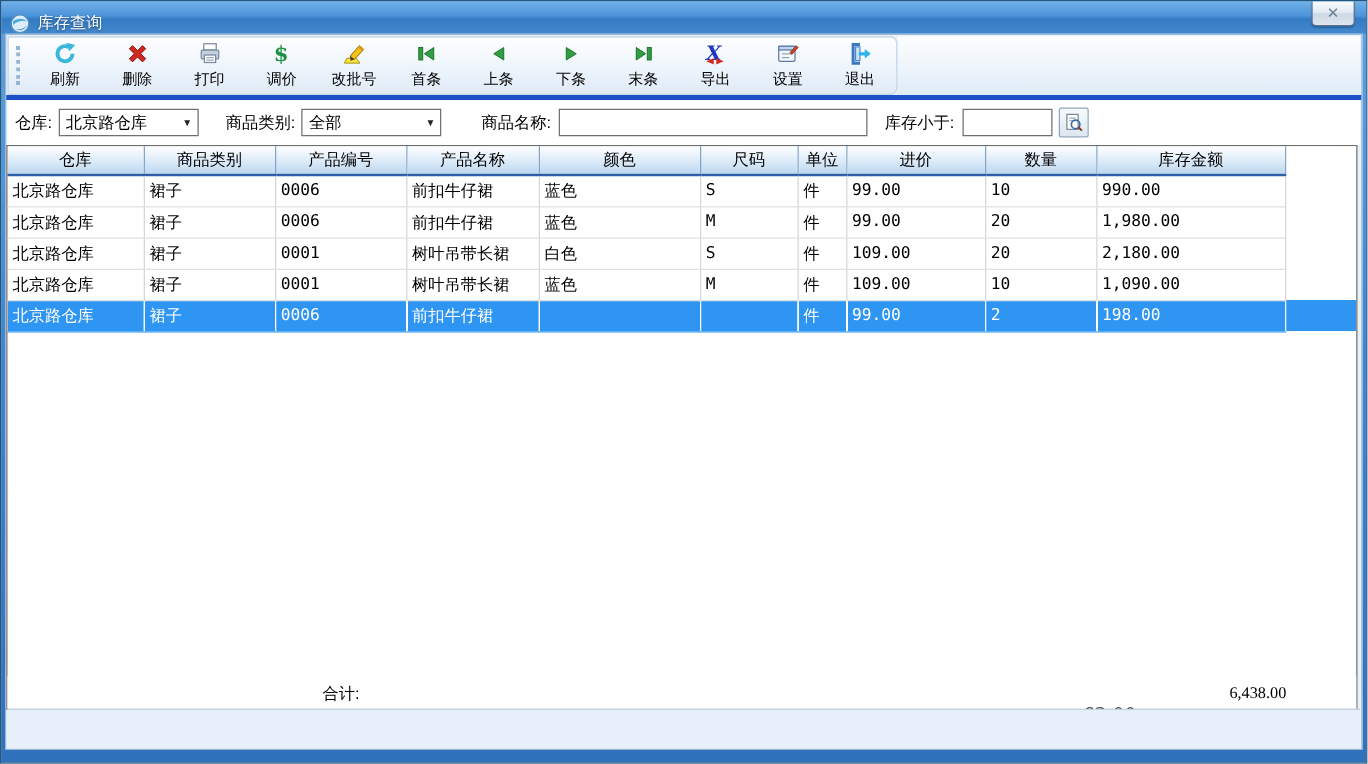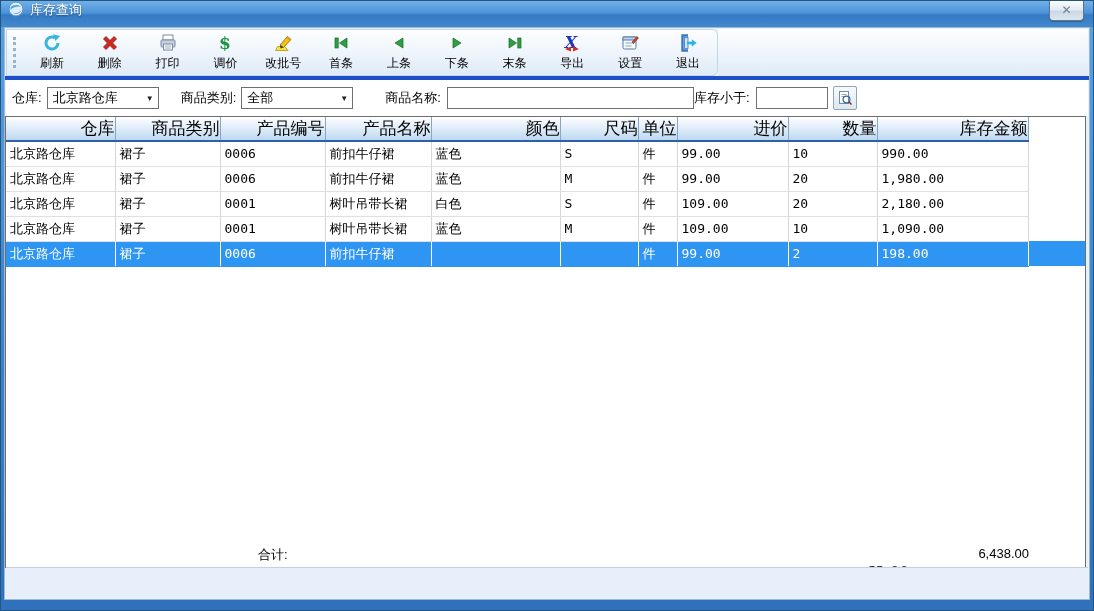--- a/index.html
+++ b/index.html
@@ -8,21 +8,21 @@
 
   .window {
     position:relative; width:1094px; height:611px; overflow:hidden;
     background:linear-gradient(180deg,#5ea3e2 0%,#3f87cf 45%,#2f71ba 100%);
     border:1px solid #24557e;
   }
 
   
   .titlebar { position:absolute; top:0; left:0; right:0; height:26px;
     background:linear-gradient(180deg,#71b1e8 0%,#4d93da 45%,#347bc4 55%,#4289ce 100%);
-    display:flex; align-items:flex-start; padding-left:7px; }
+    display:flex; align-items:flex-end; padding-left:7px; }
   .title-icon { width:16px; height:16px; margin-right:6px; }
   .title-text { color:#ffffff; font-size:13px; text-shadow:0 1px 2px rgba(0,0,0,.45); }
   .close-btn { position:absolute; top:0; right:9px; width:35px; height:20px;
     border:1px solid #60748c; border-top:none; border-radius:0 0 4px 4px;
     background:linear-gradient(180deg,#fbfdfe 0%,#e3ebf3 45%,#ccd8e4 55%,#dde6ef 100%);
     color:#6d7f92; font-weight:bold; font-size:12px; line-height:18px; text-align:center;
     cursor:pointer; box-shadow:0 1px 1px rgba(0,0,0,.25); }
 
   
   .content { position:absolute; top:26px; left:3px; right:3px; bottom:10px;
@@ -53,38 +53,38 @@
   .f-input { height:22px; border:1px solid #707070; background:#fff; font-size:13px; padding:0 4px;
     font-family:"Liberation Sans","DejaVu Sans",sans-serif; }
   .search-btn { width:24px; height:24px; margin-left:5px; border:1px solid #8ea6bd; border-radius:2px;
     background:linear-gradient(180deg,#f7fafc,#dde7ef); display:flex; align-items:center;
     justify-content:center; cursor:pointer; }
 
   
   .grid { position:absolute; top:88px; left:0px; width:1081px; height:452px;
     background:#ffffff; border:1px solid #6e6e6e; }
   table.data { border-collapse:collapse; table-layout:fixed; width:1079px; }
-  table.data th { height:23px; font-size:17px; font-weight:normal; color:#000; text-align:right;
+  table.data th { height:23px; font-size:13px; font-weight:normal; color:#000; text-align:center;
     background:linear-gradient(180deg,#ffffff 0%,#e2eefa 45%,#bcd8f0 100%);
     border-right:1px solid #86a6c8; border-bottom:2px solid #2f5fa8; overflow:hidden; white-space:nowrap; cursor:pointer;font-family:Liberation Serif, serif; }
   table.data th.filler { background:#ffffff; border-right:none; border-bottom:none; cursor:default; }
   table.data td { height:25px; font-size:13px; color:#000;
     border-right:1px solid #d6d6d6; border-bottom:1px solid #e0e0e0;
     overflow:hidden; white-space:nowrap; padding:0 4px; }
   table.data td.filler { border-right:none; border-bottom:none; }
   td.num { font-family:"DejaVu Sans Mono","Liberation Mono",monospace; font-size:13px; }
   td.al { text-align:left; } td.ac { text-align:left; } td.ar { text-align:left; padding-right:8px; }
   tr.selected td { background:#2e96f2; color:#ffffff; border-right:1px solid #ffffff; border-bottom:1px solid #2e96f2; }
   tr.selected td.filler { background:#2e96f2; }
   tr.data-row { cursor:pointer; }
 
   .grid-footer { position:absolute; left:0; right:0; bottom:0; height:26px; background:#fff;text-align:center; }
   .gf-label { position:absolute; left:252px; top:5px; font-size:13px; color:#000; }
   .gf-qty { position:absolute; right:176px; top:21px; font-family:Liberation Serif, serif; font-size:19px; }
-  .gf-amt { position:absolute; right:56px; top:5px; font-family:Liberation Sans, sans-serif; font-size:13px; }
+  .gf-amt { position:absolute; right:56px; top:5px; font-family:Liberation Serif, serif; font-size:13px; }
 
   
   .statusbar { position:absolute; left:1px; right:1px; bottom:1px; height:31px; background:#e7f0fa;
     border-top:1px solid #c2d2e2; }
 </style>
 </head>
 <body>
 
 <div class="window">
 
@@ -217,21 +217,21 @@
         <span>北京路仓库</span>
         <span class="arrow">▼</span>
       </div>
       <span class="f-label" style="margin-left:22px;">商品类别:</span>
       <div class="combo" style="width:112px; margin-left:5px;">
         <span>全部</span>
         <span class="arrow">▼</span>
       </div>
       <span class="f-label" style="margin-left:32px;">商品名称:</span>
       <input class="f-input" style="width: 247px; margin-left: 6px;" value="">
-      <span class="f-label" style="margin-left:0;">库存小于:</span>
+      <span class="f-label" style="margin-left:14px;">库存小于:</span>
       <input class="f-input" style="width: 72px; margin-left: 6px;" value="">
       <div class="search-btn">
         <svg width="16" height="16" viewBox="0 0 16 16">
           <rect x="2.5" y="1.5" width="9" height="12" fill="#ffffff" stroke="#7a8aa0"></rect>
           <line x1="4.5" y1="4.5" x2="9.5" y2="4.5" stroke="#9aa8b8"></line>
           <line x1="4.5" y1="6.5" x2="9.5" y2="6.5" stroke="#9aa8b8"></line>
           <circle cx="9.5" cy="9.5" r="3.4" fill="none" stroke="#3a6aa8" stroke-width="1.3"></circle>
           <line x1="11.8" y1="11.8" x2="14.5" y2="14.5" stroke="#8c3414" stroke-width="1.6"></line>
         </svg>
       </div>

